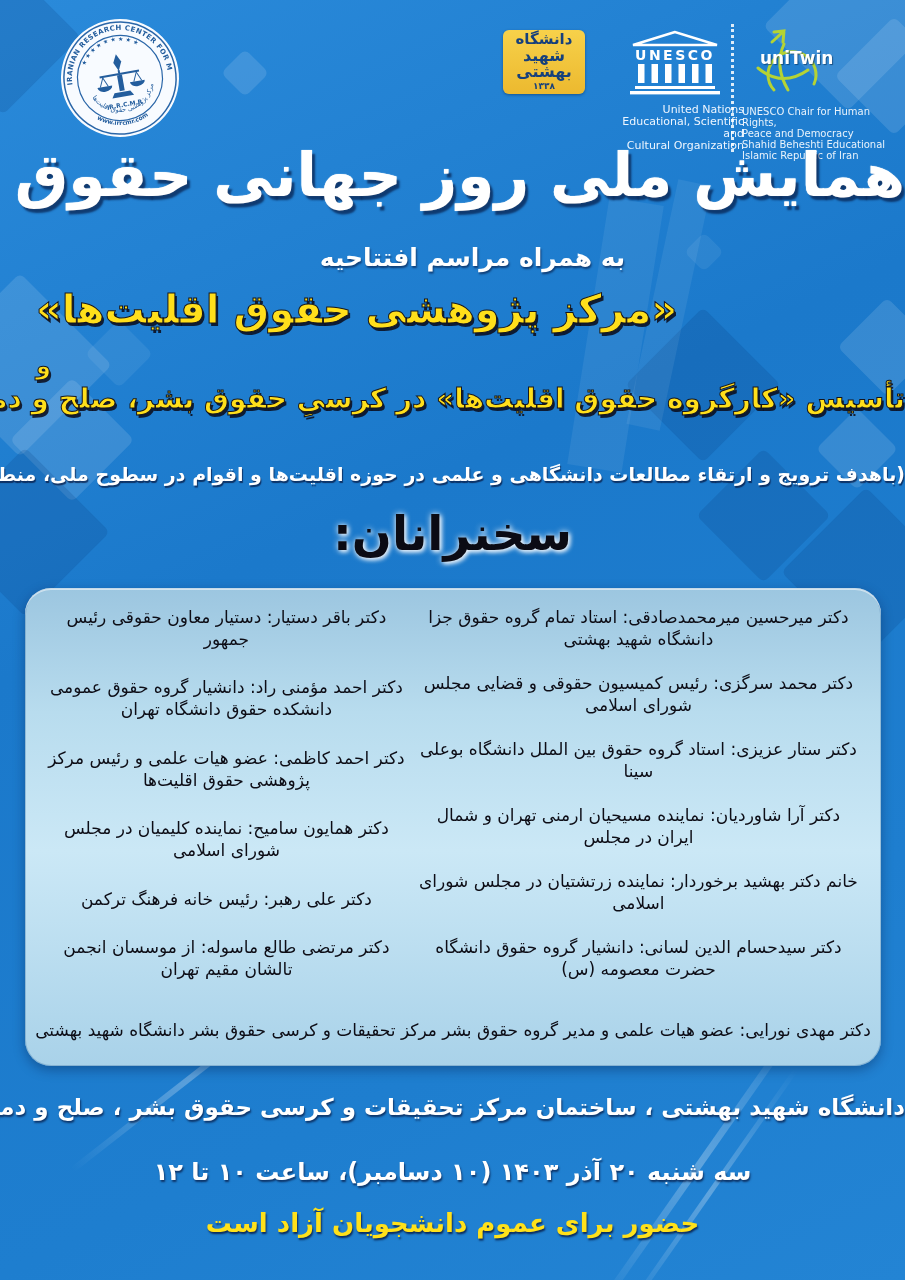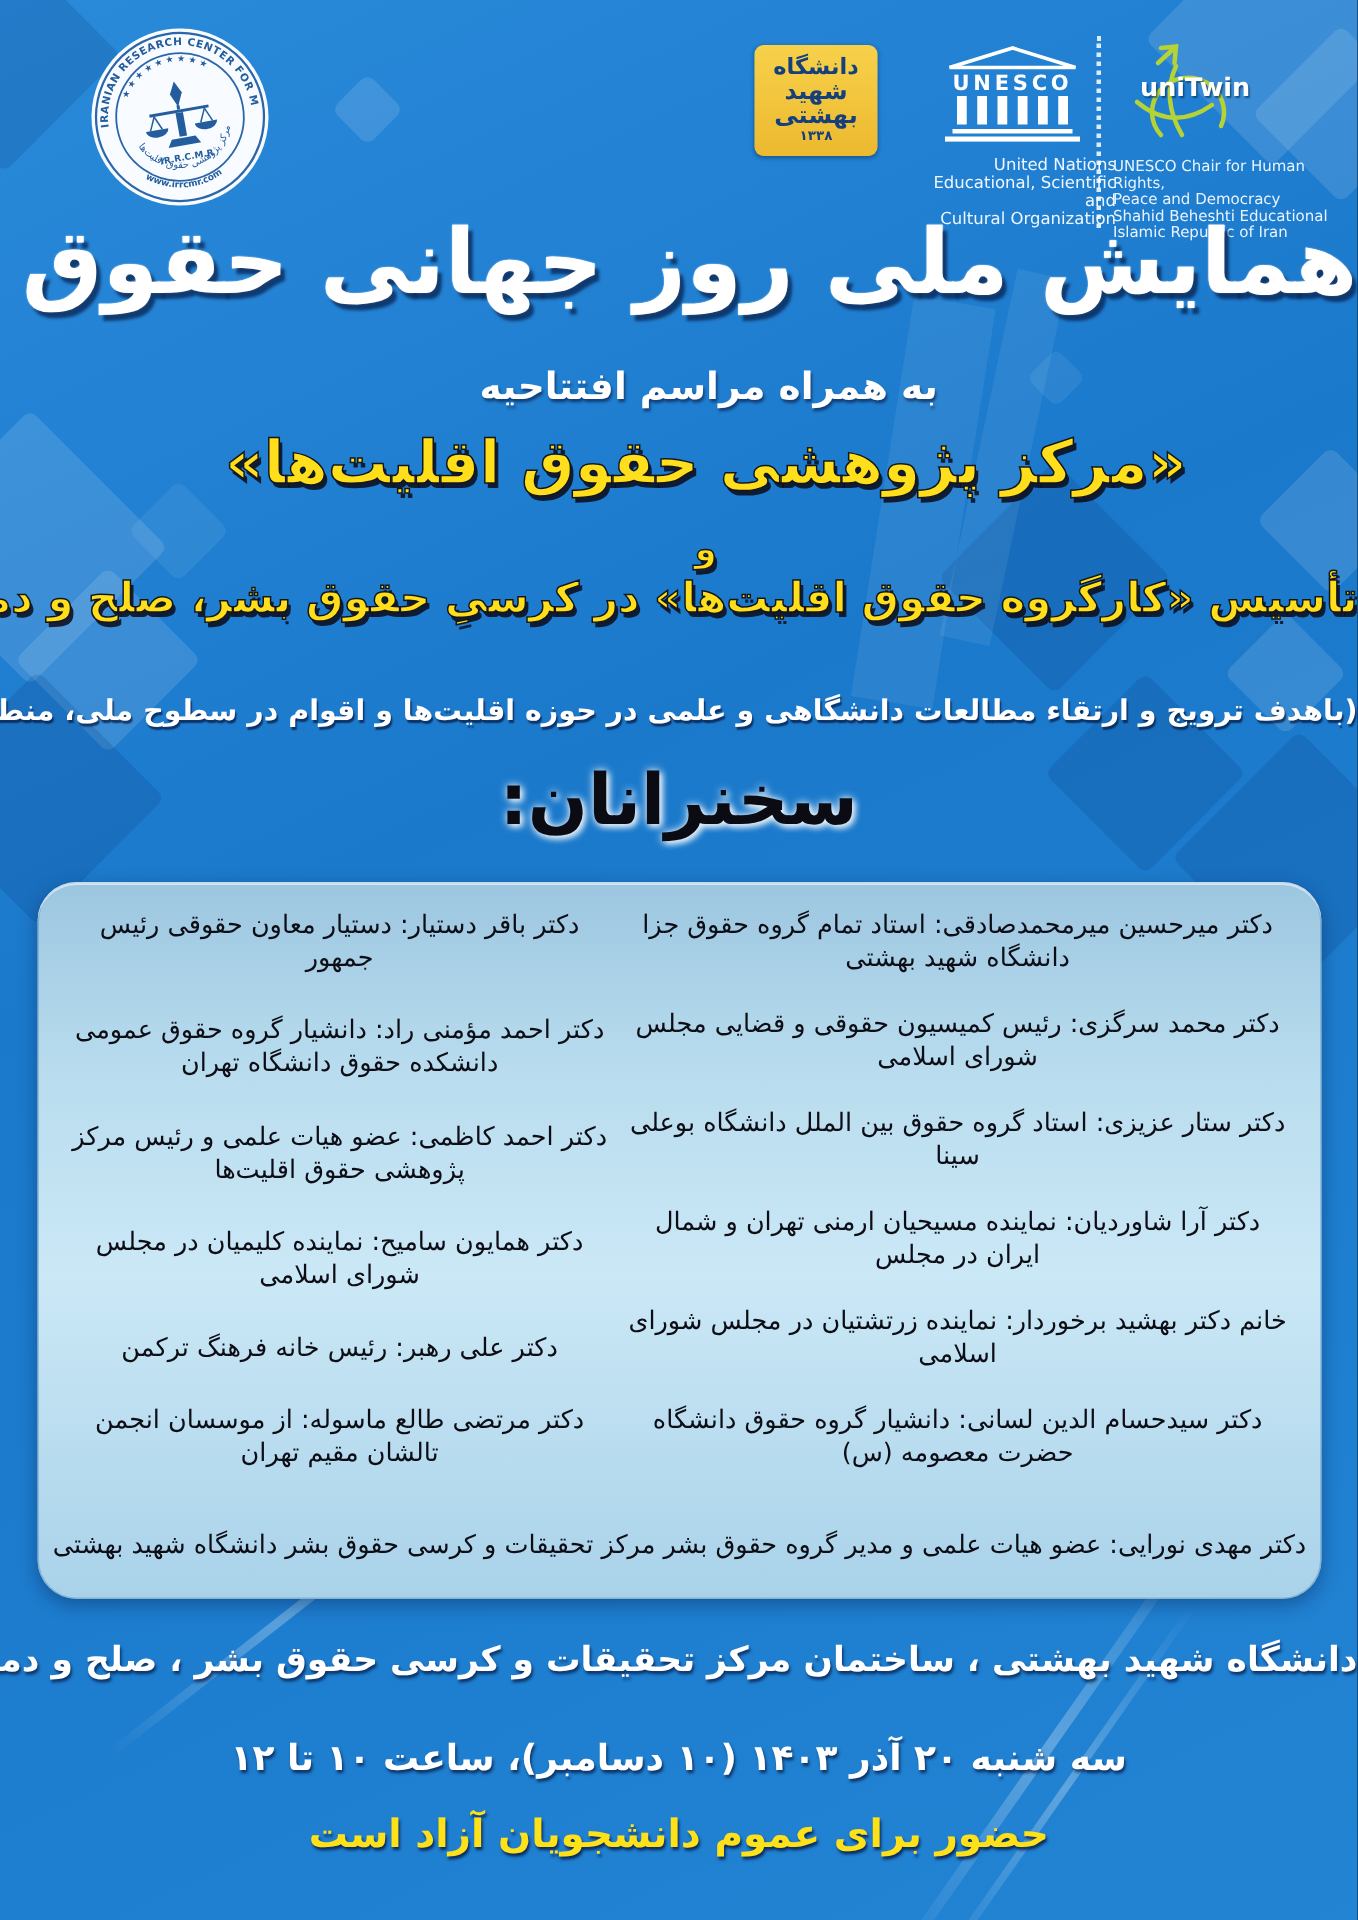--- a/index.html
+++ b/index.html
@@ -11,40 +11,40 @@
   .diamond{position:absolute;transform:rotate(45deg);border-radius:6px;}
   .d-light{background:rgba(255,255,255,0.12);}
   .d-lighter{background:rgba(255,255,255,0.07);}
   .d-dark{background:rgba(8,52,110,0.16);}
   .streak{position:absolute;background:linear-gradient(90deg,rgba(255,255,255,0),rgba(255,255,255,0.28),rgba(255,255,255,0));}
   .band{position:absolute;background:rgba(255,255,255,0.07);}
 
   
   .hdr{position:absolute;top:0;left:0;right:0;height:165px;}
   .seal{position:absolute;left:60px;top:18px;width:120px;height:120px;transform:rotate(-10deg);}
-  .sbu{position:absolute;left:503px;top:30px;width:82px;height:74px;border-radius:6px;
+  .sbu{position:absolute;left:503px;top:30px;width:82px;height:64px;border-radius:6px;
        background:linear-gradient(180deg,#f7d14a,#ecb92f);color:#16407c;
        display:flex;flex-direction:column;align-items:center;justify-content:center;
        font-weight:bold;line-height:1.02;text-align:center;box-shadow:0 1px 3px rgba(0,20,50,.4);}
   .sbu .l1{font-size:15px}.sbu .l2{font-size:16px}.sbu .l3{font-size:9px;margin-top:2px}
   .unesco{position:absolute;left:600px;top:30px;width:150px;text-align:center;color:#fff;}
   .unesco-cap{margin-top:4px;font-size:11px;line-height:12px;text-align:right;padding-right:6px;color:#eef6ff;}
   .dotsep{position:absolute;left:731px;top:24px;height:128px;border-left:3px dotted rgba(255,255,255,.85);}
   .unitwin{position:absolute;left:742px;top:26px;width:158px;color:#fff;}
   .unitwin-cap{margin-top:4px;font-size:10px;line-height:11px;color:#e9f3fc;}
 
   
   .title{position:absolute;top:140px;left:0;right:0;text-align:center;color:#ffffff;
          font-size:60px;font-weight:bold;white-space:nowrap;direction:rtl;
          text-shadow:3px 4px 2px rgba(5,20,60,.65),0 0 1px #fff;}
   .subtitle{position:absolute;top:243px;left:0;right:0;text-align:center;color:#ffffff;
          font-size:25px;font-weight:bold;direction:rtl;text-shadow:1px 2px 2px rgba(5,20,60,.6);padding-left:40px;}
   .yellow-line{color:#ffdf1b;-webkit-text-stroke:1px #15151c;
          text-shadow:2px 3px 0 rgba(10,10,25,.85);direction:rtl;white-space:nowrap;
-         text-align:center;left:0;right:0;position:absolute;font-weight:bold;margin-left:36px;}
+         text-align:left;left:0;right:0;position:absolute;font-weight:bold;margin-left:36px;}
   .org-line{top:286px;font-size:40px;}
   .conj{top:352px;font-size:24px;}
   .estab{top:382px;font-size:28px;}
   .goal{position:absolute;top:463px;left:0;right:0;text-align:center;color:#ffffff;
         font-size:19px;font-weight:bold;direction:rtl;white-space:nowrap;
         text-shadow:1px 2px 1px rgba(5,20,60,.7);}
   .spk-head{position:absolute;top:506px;left:0;right:0;text-align:center;color:#0b0b14;
         font-size:47px;font-weight:bold;direction:rtl;
         text-shadow:0 0 6px rgba(255,255,255,.95),2px 2px 4px rgba(255,255,255,.8);}
 

